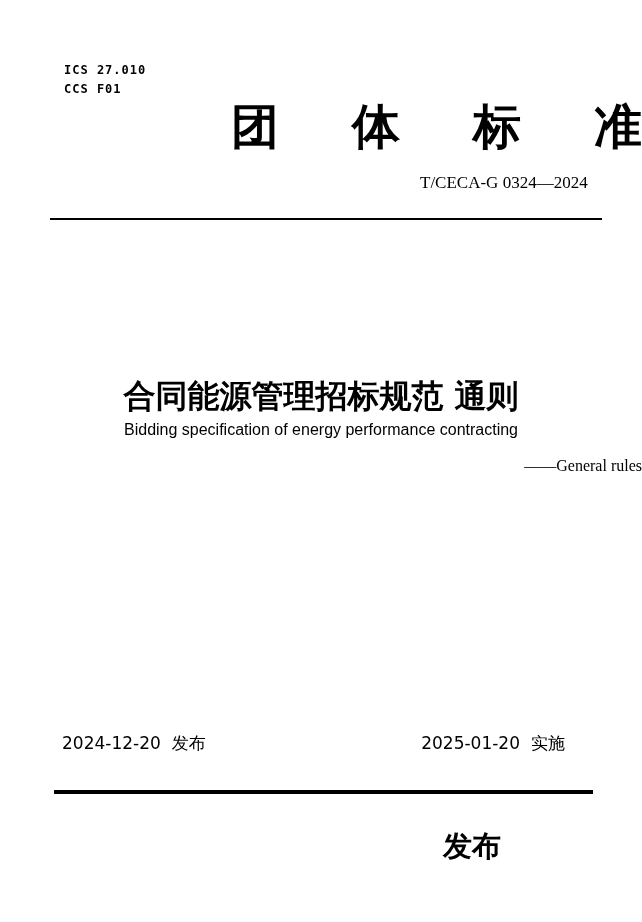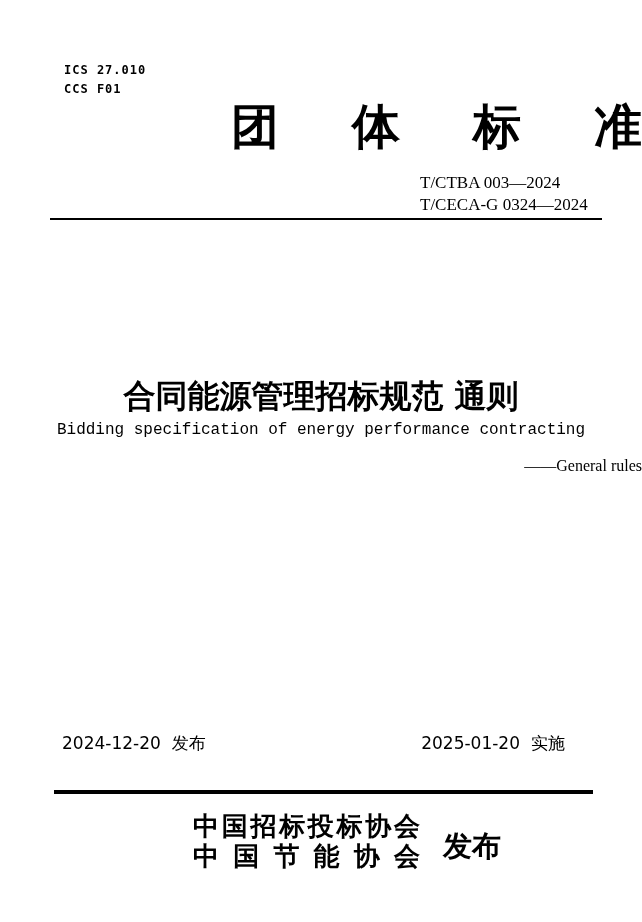--- a/index.html
+++ b/index.html
@@ -46,21 +46,21 @@
     text-align:center;
     font-family:"DejaVu Sans","Liberation Sans",sans-serif;
     font-weight:bold;
     font-size:32px; line-height:40px;
   }
   
   .title-en {
     position:absolute; left:0; top:420px; width:642px;
     text-align:center;
     font-size:16px; line-height:20px;
-    font-family:Liberation Mono, monospace;
+    font-family:Liberation Sans, sans-serif;
   }
   .subtitle-en {
     position:absolute; left:0; top:456px; width:642px;
     text-align:right;
     font-size:16px; line-height:20px;
     font-family:"Liberation Serif","DejaVu Serif",serif;
   }
   
   .date-left, .date-right {
     position:absolute; top:732px;
@@ -98,21 +98,20 @@
   <div class="ics-block">
     <div>ICS 27.010</div>
     <div>CCS F01</div>
   </div>
 
   <div class="std-type">
     <span>团体标准</span>
   </div>
 
   <div class="std-nums">
-    <div>T/CTBA 003—2024</div>
     <div>T/CECA-G 0324—2024</div>
   </div>
 
   <div class="rule-top"></div>
 
   <div class="title-zh">合同能源管理招标规范 通则</div>
 
   <div class="title-en">Bidding specification of energy performance contracting</div>
 
   <div class="subtitle-en">——General rules</div>
@@ -120,20 +119,16 @@
   <div class="date-left">
     <span>2024-12-20</span><span class="date-label">发布</span>
   </div>
 
   <div class="date-right">
     <span>2025-01-20</span><span class="date-label">实施</span>
   </div>
 
   <div class="rule-bottom"></div>
 
-  <div class="pub-names">
-    <div class="pub-line">中国招标投标协会</div>
-    <div class="pub-line">中国节能协会</div>
-  </div>
 
   <div class="pub-label">发布</div>
 
 </div>
 
 </body></html>

